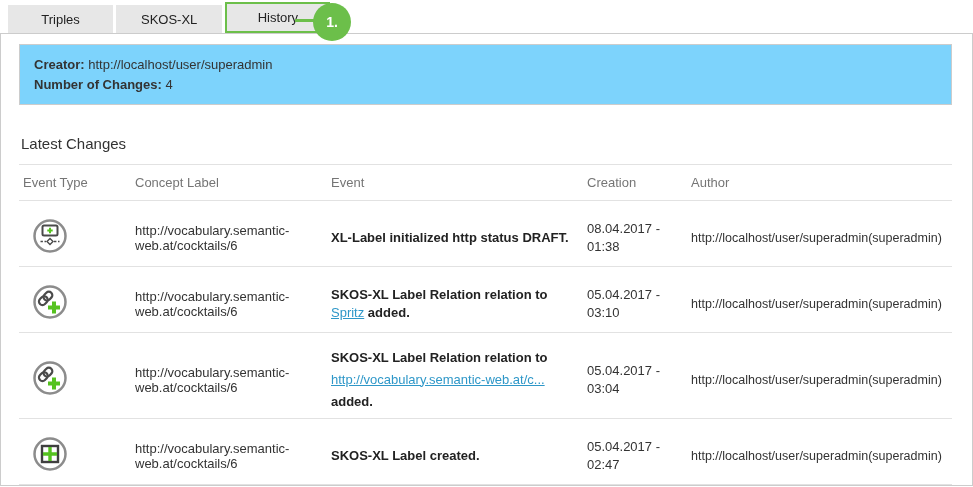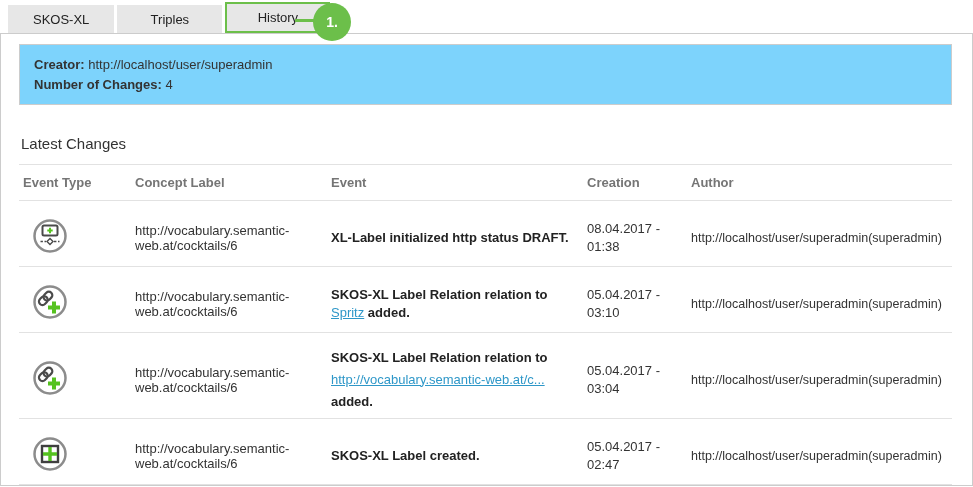--- a/index.html
+++ b/index.html
@@ -39,21 +39,21 @@
   .section-heading{font-size:15px;color:#333;margin:4px 0 12px 2px;font-weight:normal;}
   .overview-box{
     border:1px solid var(--border);background:#7dd3fc;
     padding:10px 14px;font-size:13px;line-height:1.5;margin-bottom:30px;
   }
   .overview-box .lbl{font-weight:bold;}
 
   
   table{width:100%;border-collapse:collapse;font-size:13px;color:var(--text);}
   thead th{
-    text-align:left;font-weight:bold;color:var(--hdr-text);
+    text-align:left;font-weight:normal;color:var(--hdr-text);
     border-top:1px solid var(--row-line);border-bottom:1px solid var(--row-line);
     padding:10px 8px 10px 4px;font-size:13px;
   }
   tbody td{
     border-bottom:1px solid var(--row-line);
     padding:16px 8px 8px 4px;vertical-align:middle;
   }
   .col-event-type{width:112px;}
   .col-concept{width:196px;}
   .col-event{width:256px;}
@@ -65,22 +65,22 @@
   .event-link{color:var(--link);text-decoration:underline;font-weight:normal;cursor:pointer;}
   .event-link.block{display:block;line-height:2.0;word-wrap:break-word;max-width:238px;}
   .icon-wrap{display:inline-block;width:38px;height:38px;margin-left:8px;}
 </style>
 </head>
 <body>
 
 <div class="page">
 
   <div class="tabbar">
+    <div class="tab">Triples</div>
     <div class="tab">SKOS-XL</div>
-    <div class="tab">Triples</div>
     <div class="tab annotated">History</div>
     <div class="annot-connector"></div>
     <div class="annot-badge">1.</div>
   </div>
 
   <div class="panel">
 
 
     <div class="overview-box">
       <div>

